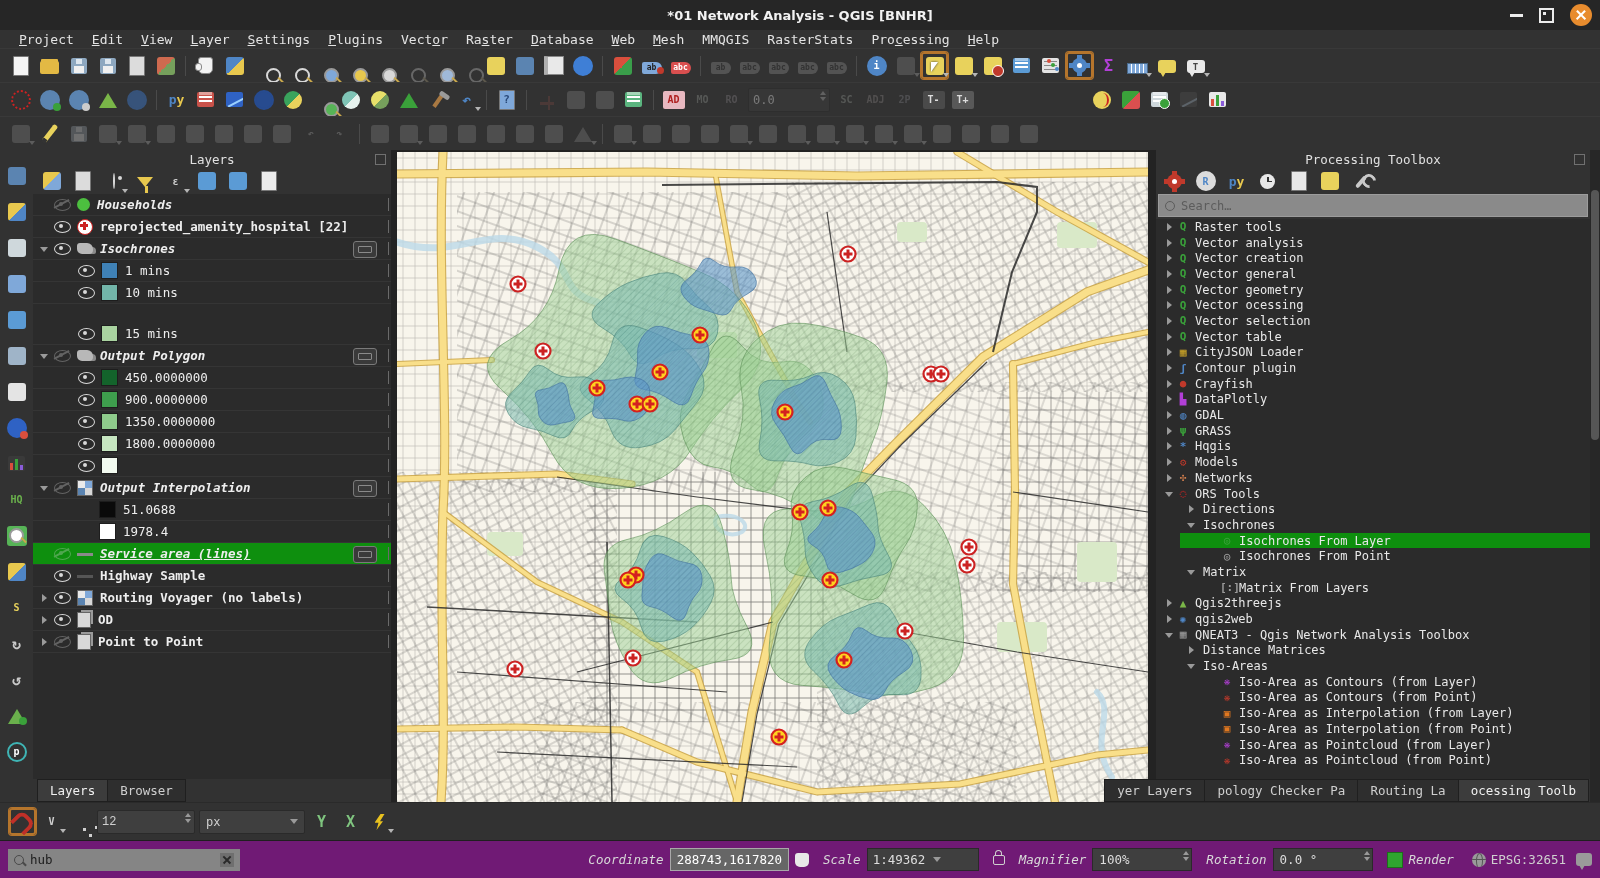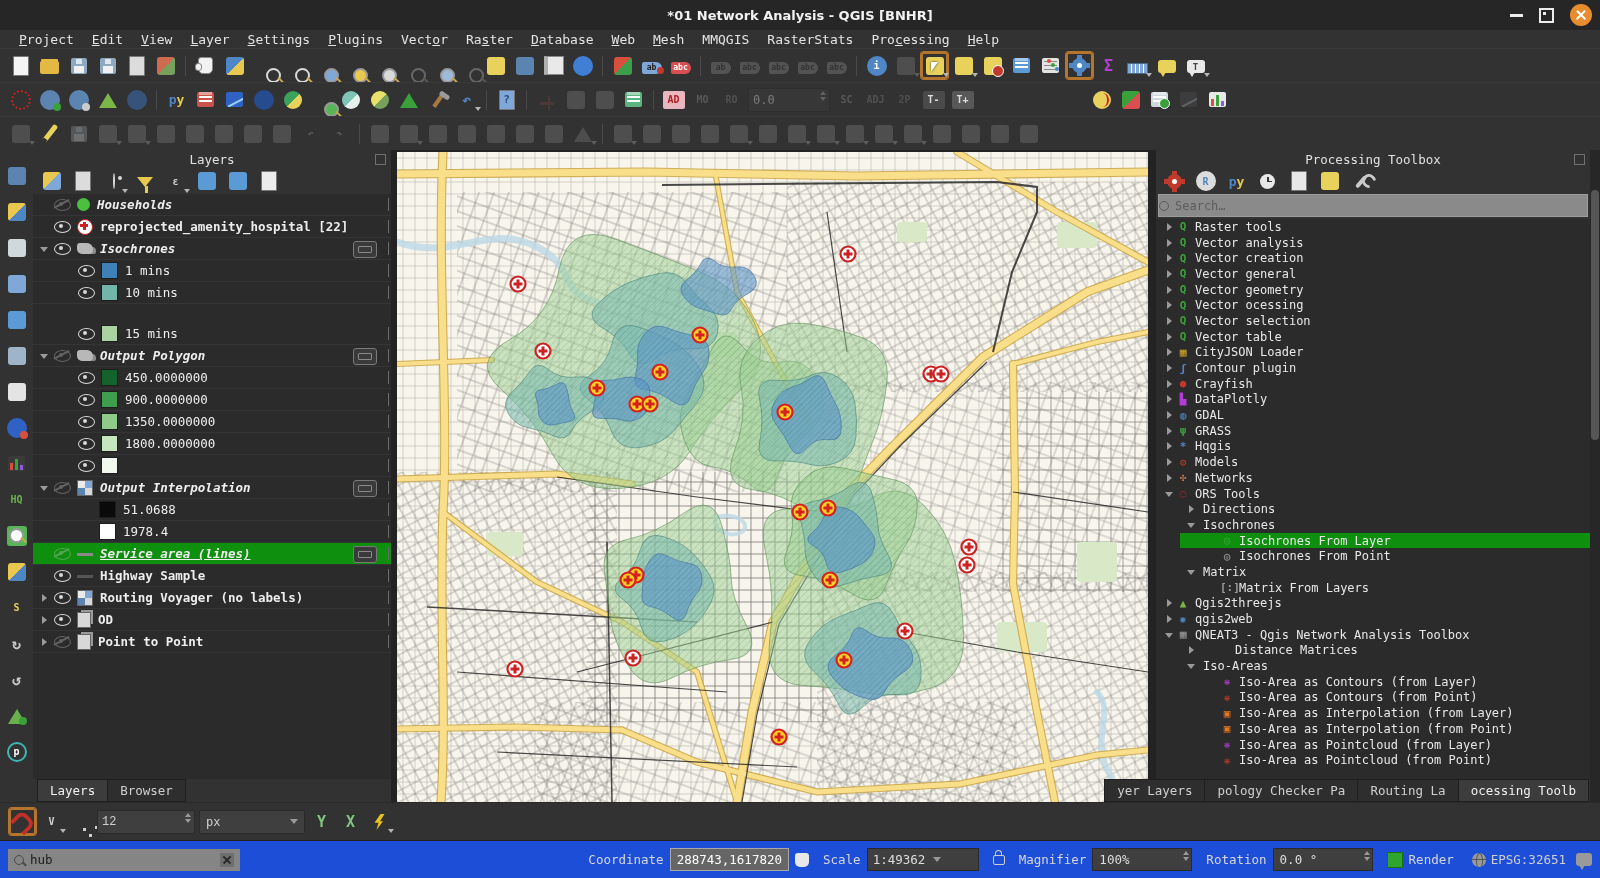--- a/index.html
+++ b/index.html
@@ -72,43 +72,43 @@
            background:#3a3a3a;}
   .memchip:after{content:"";position:absolute;left:4px;top:4px;right:4px;height:5px;border:1px solid #8a8a8a;border-radius:1px;}
   .tick{position:absolute;right:2px;top:4px;width:1.5px;height:13px;background:#6a6a6a;}
   
   .ptabs{position:absolute;bottom:0;height:23px;display:flex;align-items:flex-end;}
   .ptab{height:21px;padding:0 12px;display:flex;align-items:center;font-size:12.5px;color:#cfcfcf;
         border:1px solid #1f1f1f;background:#2e2e2e;margin-right:-1px;white-space:nowrap;overflow:hidden;}
   .ptab.active{background:#3c3c3c;color:#f0f0f0;}
   
   .searchrow{height:21px;margin:1px 2px;background:#8a8a8a;border:1px solid #9c9c9c;display:flex;align-items:center;
-             padding:0 0;color:#5c5c5c;gap:6px;}
+             padding:0 6px;color:#5c5c5c;gap:6px;}
   .ttree{position:absolute;left:0;right:0;top:69px;bottom:23px;background:#2b2b2b;overflow:hidden;}
   .trow{height:15.7px;display:flex;align-items:center;color:#e8e8e8;font-size:12px;position:relative;white-space:nowrap;}
   .trow .lbl{margin-left:5px;}
   .trow.sel .selbg{position:absolute;top:0;bottom:0;right:0;background:#0e8f0e;z-index:0;}
   .trow>*{z-index:1;}
   .scrollbar{position:absolute;width:10px;background:#272727;}
   .scrollthumb{position:absolute;left:1px;width:8px;background:#565656;border-radius:4px;}
   
   #mapwrap{position:absolute;left:397px;top:2px;width:751px;height:650px;background:#f8f5ec;}
   
   #snapbar{position:absolute;left:0;top:802px;width:1600px;height:38px;background:#323232;
            display:flex;align-items:center;padding-left:8px;box-sizing:border-box;border-top:1px solid #2a2a2a;}
   
-  #statusbar{position:absolute;left:0;top:840px;width:1600px;height:38px;background:#1d4ed8;border-top:1px solid #1f1f1f;
+  #statusbar{position:absolute;left:0;top:840px;width:1600px;height:38px;background:#701a75;border-top:1px solid #1f1f1f;
              display:flex;align-items:center;box-sizing:border-box;padding:0 8px;font-size:12.5px;color:#cfcfcf;}
   .locator{width:220px;height:22px;background:#858585;display:flex;align-items:center;padding:0 6px;gap:6px;color:#1d1d1d;}
   .locator .lens{width:8px;height:8px;border:1.6px solid #4a4a4a;border-radius:50%;position:relative;}
   .locator .lens:after{content:"";position:absolute;left:7px;top:7px;width:5px;height:1.6px;background:#4a4a4a;transform:rotate(45deg);}
   .locator .clr{margin-left:auto;width:14px;height:14px;background:#6f6f6f;position:relative;}
   .locator .clr:before,.locator .clr:after{content:"";position:absolute;left:2px;top:6px;width:10px;height:1.6px;background:#2a2a2a;}
   .locator .clr:before{transform:rotate(45deg);} .locator .clr:after{transform:rotate(-45deg);}
-  .sblabel{margin:0 6px 0 14px;color:#d8d8d8;white-space:nowrap;}
+  .sblabel{margin:0 6px 0 14px;color:#d8d8d8;white-space:nowrap;font-style:italic;}
   .sbinput{height:21px;background:#666;border:1px solid #a8a8a8;color:#fff;display:flex;align-items:center;padding:0 6px;}
   .sbcombo{height:21px;background:#3f3f3f;border:1px solid #2a2a2a;color:#ddd;display:flex;align-items:center;
            padding:0 5px;gap:8px;}
   .sbcombo .caret{width:0;height:0;border-left:4px solid transparent;border-right:4px solid transparent;border-top:5px solid #999;}
   .sbspin{height:21px;background:#3f3f3f;border:1px solid #2a2a2a;color:#ddd;display:flex;align-items:center;
           padding:0 14px 0 6px;position:relative;}
   .sbspin .arrows{position:absolute;right:2px;top:2px;display:flex;flex-direction:column;gap:2px;}
   .sbspin .arrows i{width:0;height:0;border-left:3px solid transparent;border-right:3px solid transparent;display:block;}
   .sbspin .arrows i.up{border-bottom:4px solid #999;} .sbspin .arrows i.dn{border-top:4px solid #999;}
   .chk{width:14px;height:14px;background:#2fa52f;border:1px solid #1c6e1c;margin:0 6px 0 14px;}
@@ -1531,21 +1531,21 @@
           <div class="trow" style="padding-left: 8px;">
             <span class="exp closed"></span>
             <span style="width: 14px; text-align: center; font-weight: bold; color: rgb(79, 134, 198); flex: 0 0 auto; font-size: 11px;">✺</span>
             <span class="lbl">qgis2web</span>
           </div>
           <div class="trow" style="padding-left: 8px;">
             <span class="exp open"></span>
             <span style="width: 14px; text-align: center; font-weight: bold; color: rgb(154, 154, 154); flex: 0 0 auto; font-size: 11px;">▦</span>
             <span class="lbl">QNEAT3 - Qgis Network Analysis Toolbox</span>
           </div>
-          <div class="trow" style="padding-left: 30px; gap: 32px;">
+          <div class="trow" style="padding-left: 30px;">
             <span class="exp closed"></span>
             <span class="lbl">Distance Matrices</span>
           </div>
           <div class="trow" style="padding-left: 30px;">
             <span class="exp open"></span>
             <span class="lbl">Iso-Areas</span>
           </div>
           <div class="trow" style="padding-left: 52px;">
             <span class="exp"></span>
             <span style="width: 14px; text-align: center; font-weight: bold; color: rgb(177, 63, 214); flex: 0 0 auto; font-size: 11px;">❋</span>

